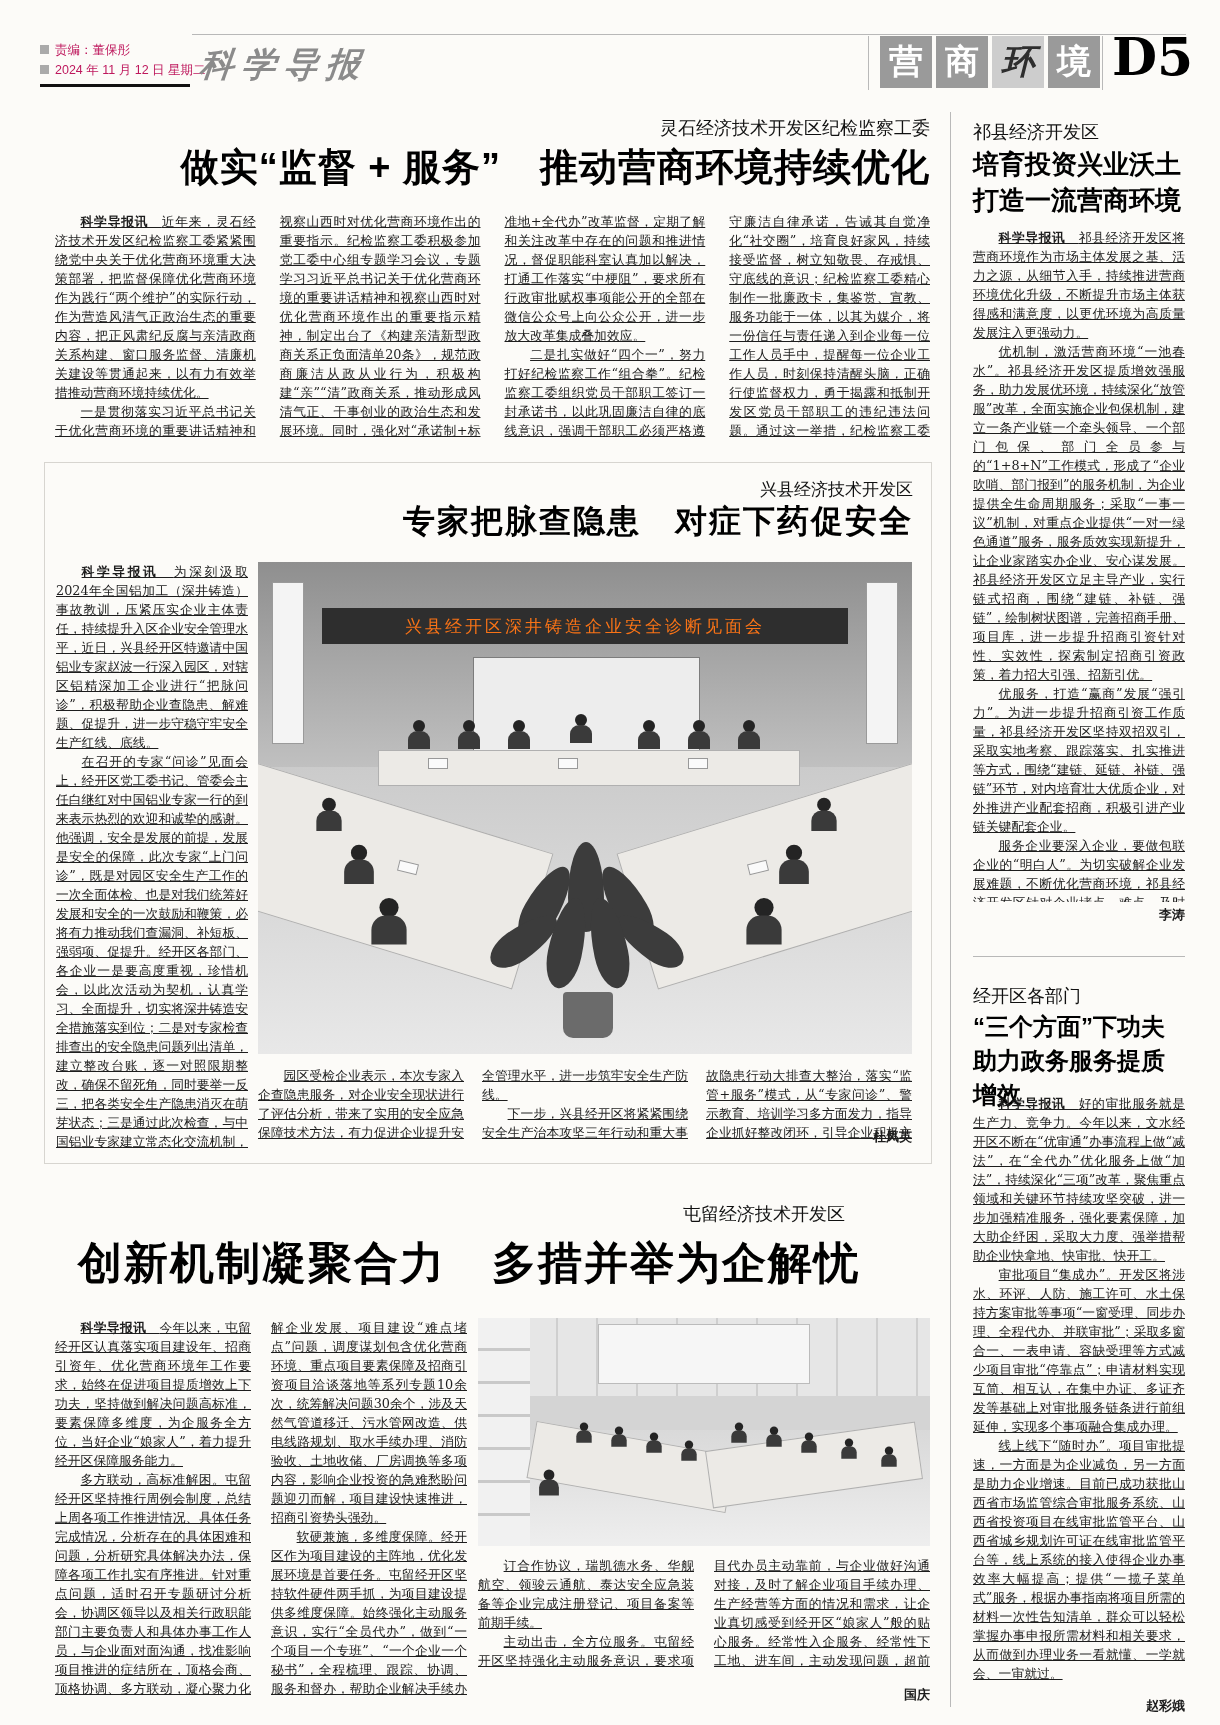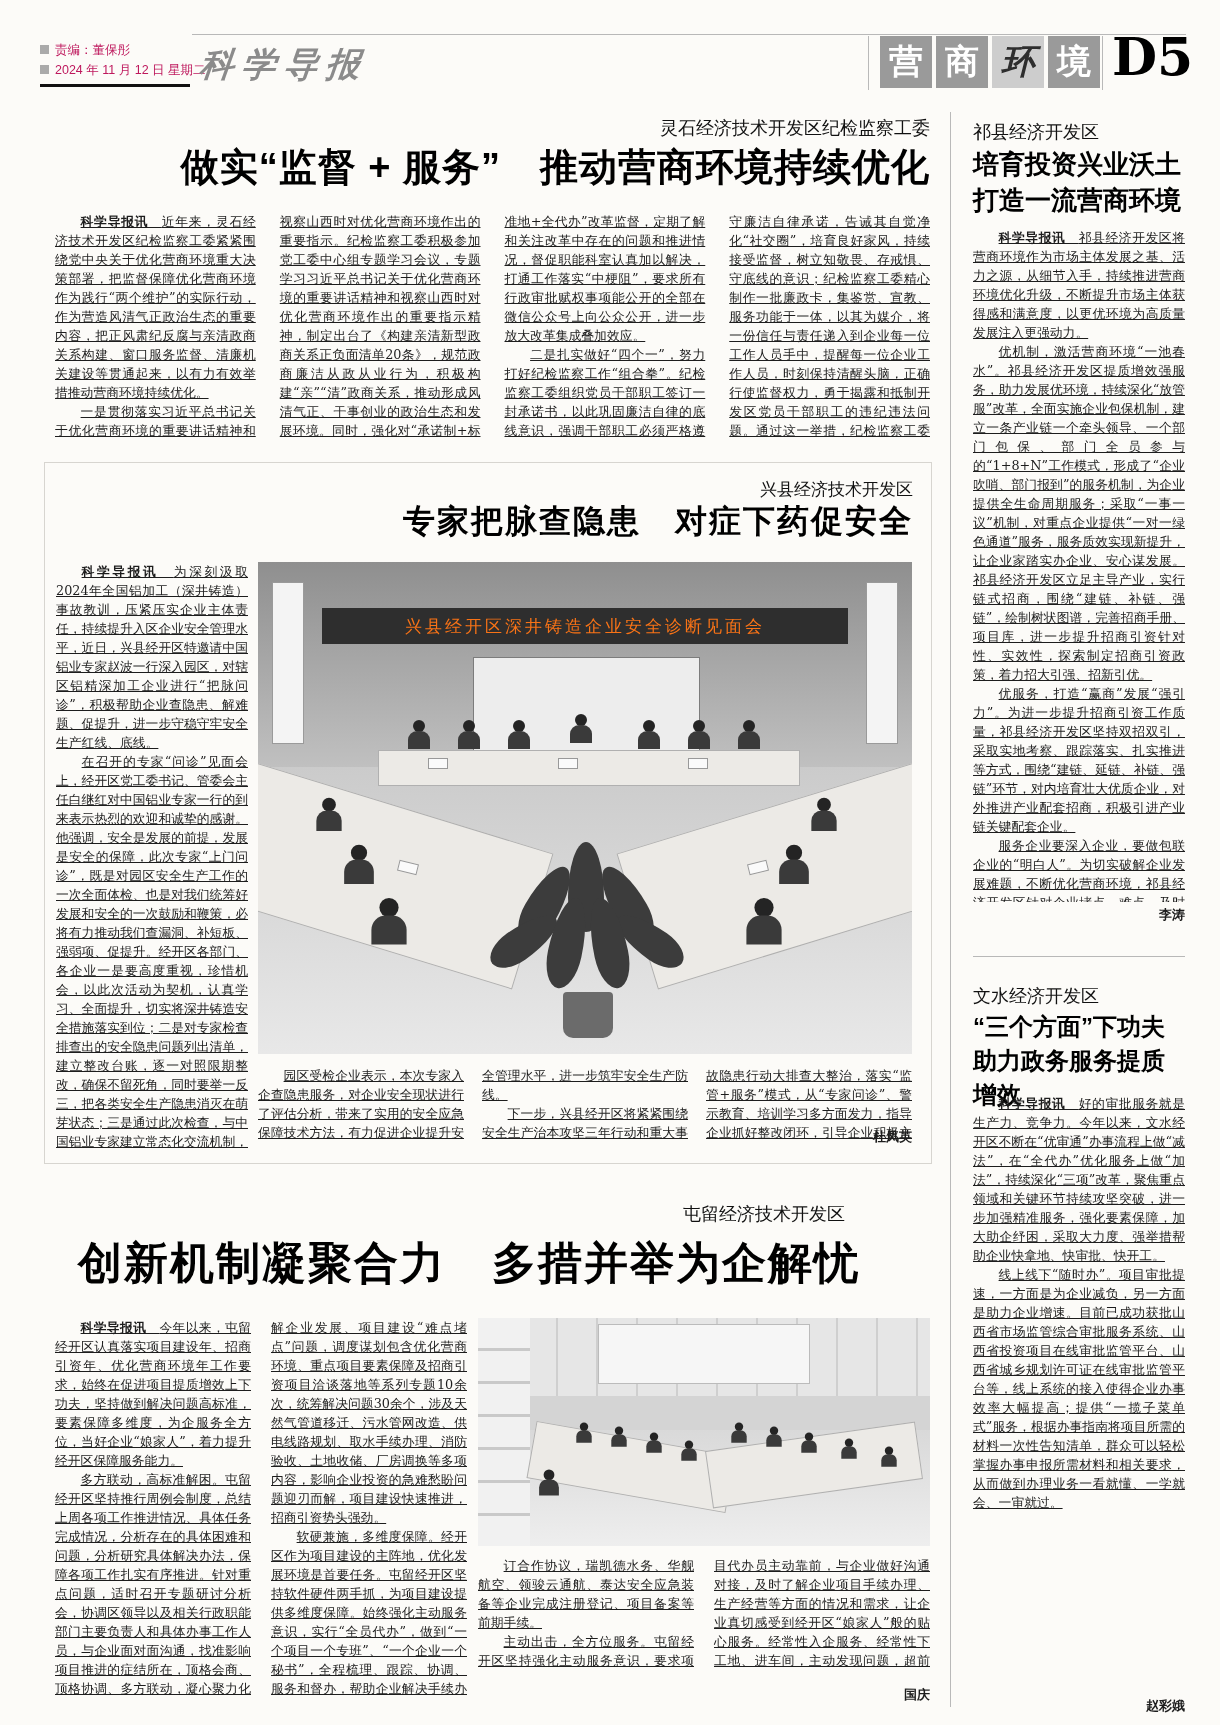--- a/index.html
+++ b/index.html
@@ -185,24 +185,25 @@
   <div class="abs body-text" style="left:973px;top:228px;width:212px;height:674px;">
       <p><b>科学导报讯　</b>祁县经济开发区将营商环境作为市场主体发展之基、活力之源，从细节入手，持续推进营商环境优化升级，不断提升市场主体获得感和满意度，以更优环境为高质量发展注入更强动力。</p>
       <p>优机制，激活营商环境“一池春水”。祁县经济开发区提质增效强服务，助力发展优环境，持续深化“放管服”改革，全面实施企业包保机制，建立一条产业链一个牵头领导、一个部门包保、部门全员参与的“1+8+N”工作模式，形成了“企业吹哨、部门报到”的服务机制，为企业提供全生命周期服务；采取“一事一议”机制，对重点企业提供“一对一绿色通道”服务，服务质效实现新提升，让企业家踏实办企业、安心谋发展。祁县经济开发区立足主导产业，实行链式招商，围绕“建链、补链、强链”，绘制树状图谱，完善招商手册、项目库，进一步提升招商引资针对性、实效性，探索制定招商引资政策，着力招大引强、招新引优。</p>
       <p>优服务，打造“赢商”发展“强引力”。为进一步提升招商引资工作质量，祁县经济开发区坚持双招双引，采取实地考察、跟踪落实、扎实推进等方式，围绕“建链、延链、补链、强链”环节，对内培育壮大优质企业，对外推进产业配套招商，积极引进产业链关键配套企业。</p>
       <p>服务企业要深入企业，要做包联企业的“明白人”。为切实破解企业发展难题，不断优化营商环境，祁县经济开发区针对企业堵点、难点，及时提供用工招聘、金融咨询等服务，护航企业发展。全面畅通项目招引落户“绿色通道”，不断加大土地、金融等关键环节要素保障力度，全面提升项目建设速度。对于重特大项目成立指挥部，专人负责、专班推进，竭力为招引企业量身定制生产场地，提供“拎包入住”条件，全面提升项目的开工率、转化率和投产率，成功地探索出一条产业集群、企业集聚、土地集约、集中配套的新路子，倾力打造祁县经济开发区高效服务“金字招牌”。</p>
     </div>
   <div class="abs byline" style="left:973px;top:906px;width:212px;">李涛</div>
 
   <div class="abs hl" style="left:973px;top:956px;width:212px;height:1px;"></div>
 
-  <div class="abs kicker" style="left:973px;top:984px;width:212px;font-size:18px;">文水经济开发区</div>
+  <div class="abs kicker" style="left:973px;top:984px;width:212px;font-size:18px;">经开区各部门</div>
   <div class="abs headline" style="left:973px;top:1010px;width:212px;font-size:24px;line-height:34px;text-align:left;">
     <div>“三个方面”下功夫</div>
     <div>助力政务服务提质增效</div>
   </div>
   <div class="abs body-text" style="left:973px;top:1094px;width:212px;height:586px;">
       <p><b>科学导报讯　</b>好的审批服务就是生产力、竞争力。今年以来，文水经开区不断在“优审通”办事流程上做“减法”，在“全代办”优化服务上做“加法”，持续深化“三项”改革，聚焦重点领域和关键环节持续攻坚突破，进一步加强精准服务，强化要素保障，加大助企纾困，采取大力度、强举措帮助企业快拿地、快审批、快开工。</p>
+      <p>审批项目“集成办”。开发区将涉水、环评、人防、施工许可、水土保持方案审批等事项“一窗受理、同步办理、全程代办、并联审批”；采取多窗合一、一表申请、容缺受理等方式减少项目审批“停靠点”；申请材料实现互简、相互认，在集中办证、多证齐发等基础上对审批服务链条进行前组延伸，实现多个事项融合集成办理。</p>
       <p>线上线下“随时办”。项目审批提速，一方面是为企业减负，另一方面是助力企业增速。目前已成功获批山西省市场监管综合审批服务系统、山西省投资项目在线审批监管平台、山西省城乡规划许可证在线审批监管平台等，线上系统的接入使得企业办事效率大幅提高；提供“一揽子菜单式”服务，根据办事指南将项目所需的材料一次性告知清单，群众可以轻松掌握办事申报所需材料和相关要求，从而做到办理业务一看就懂、一学就会、一审就过。</p>
     </div>
   <div class="abs byline" style="left:973px;top:1697px;width:212px;">赵彩娥</div>
 
 </div>
 
 </body></html>

